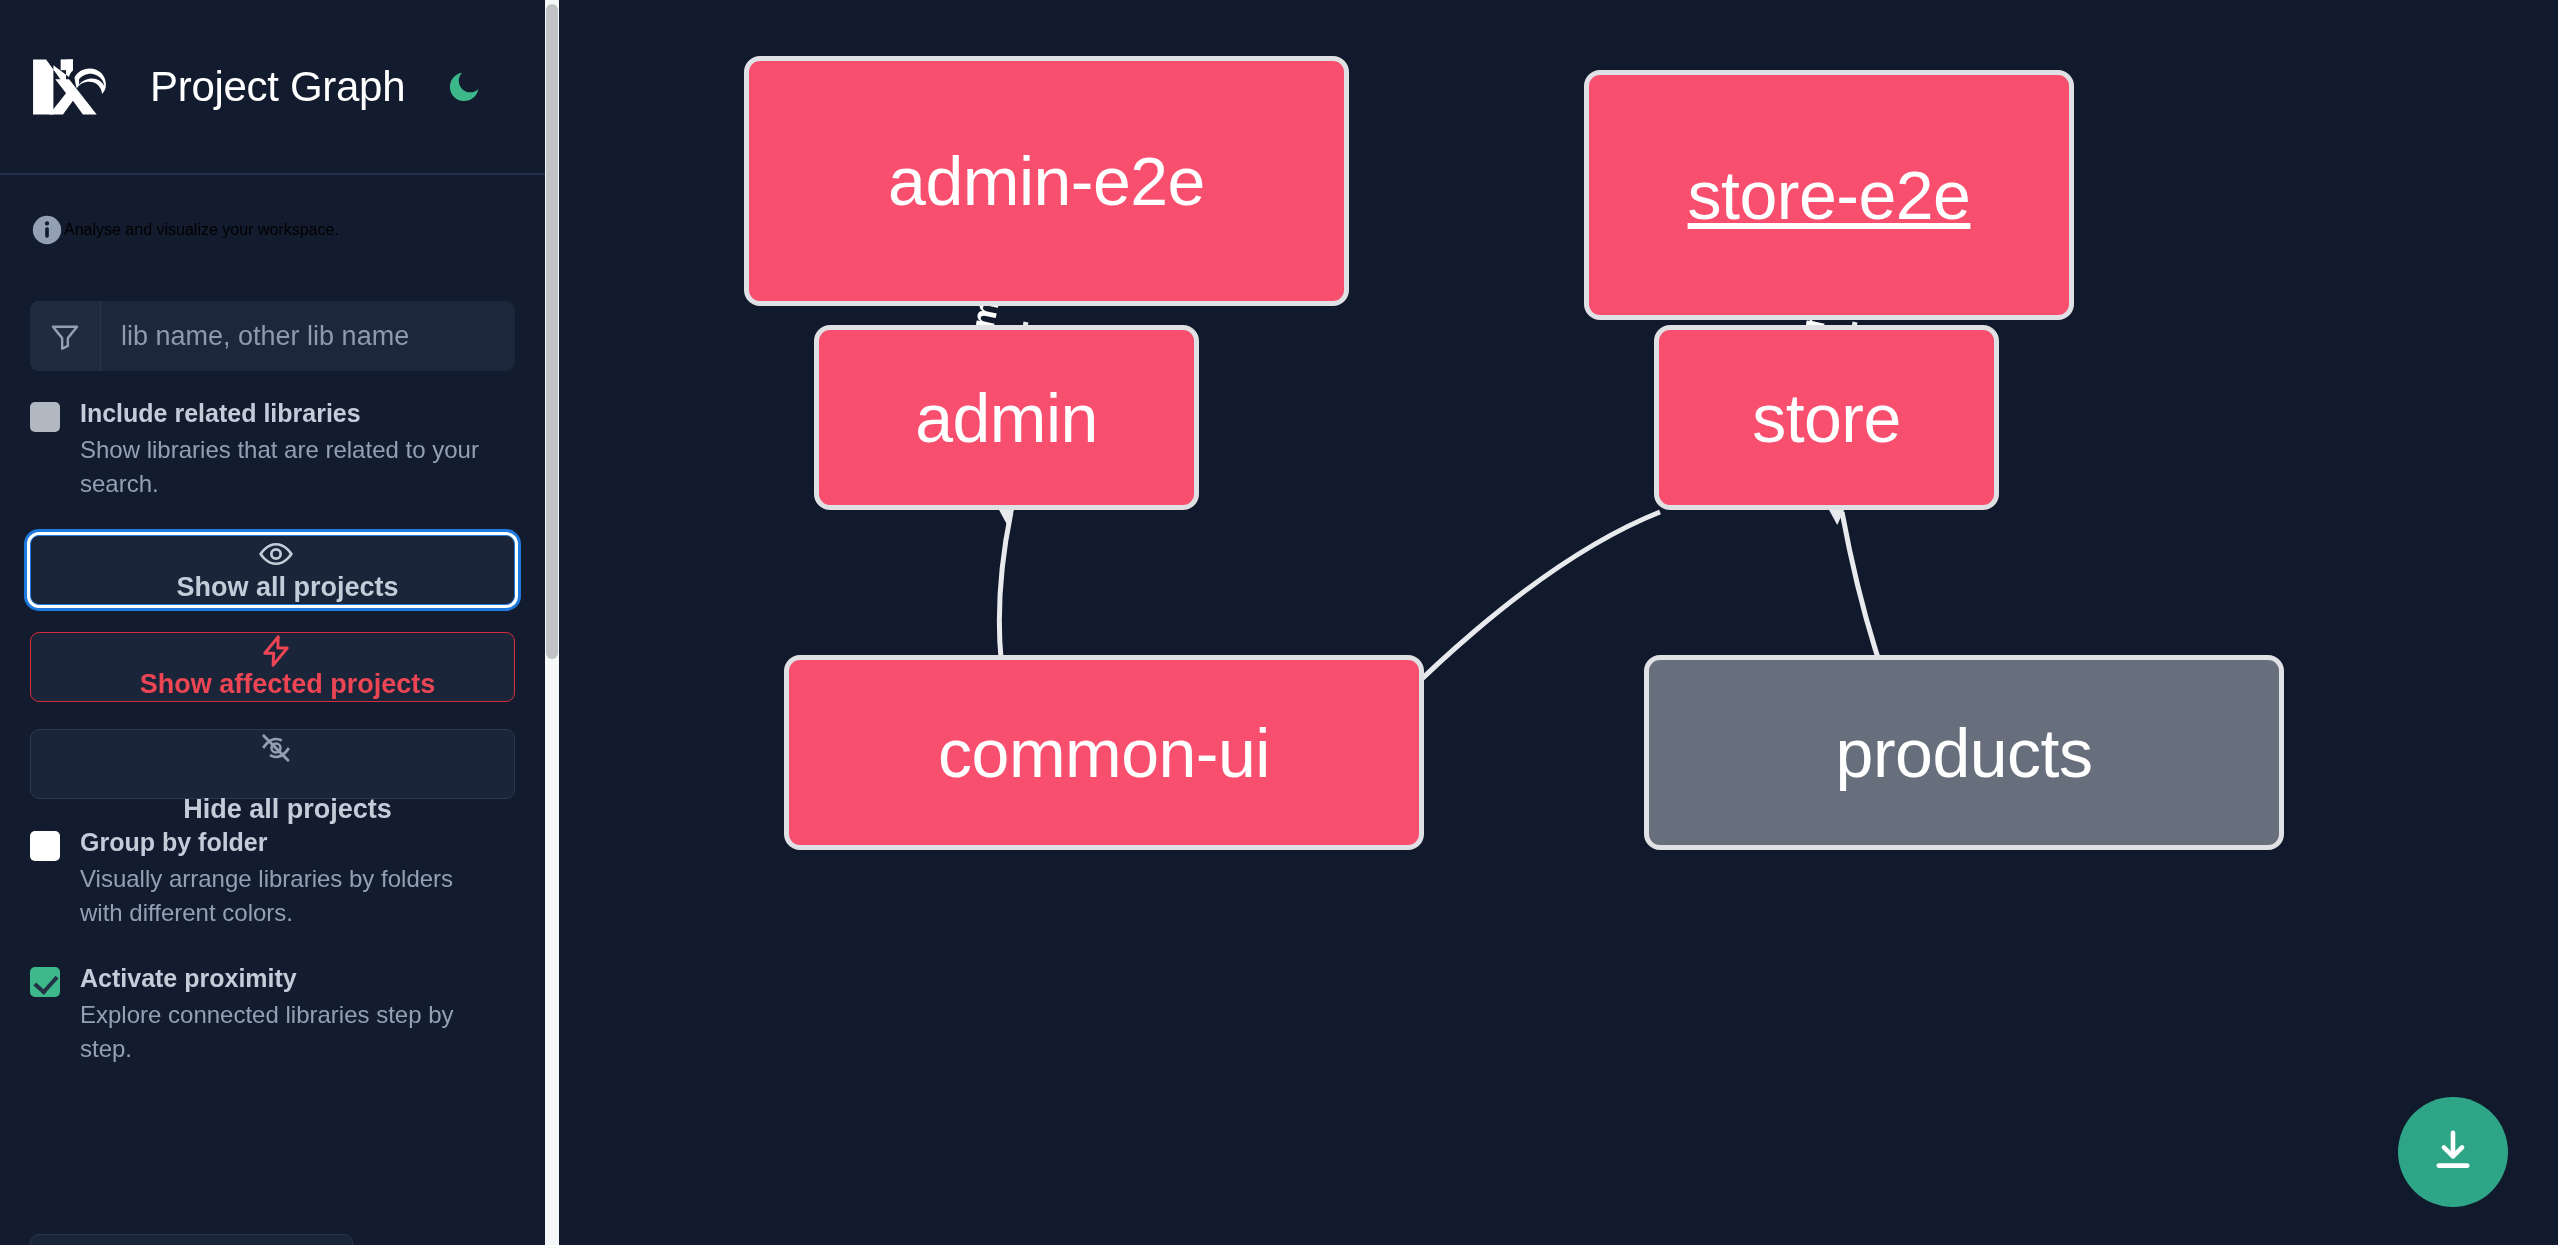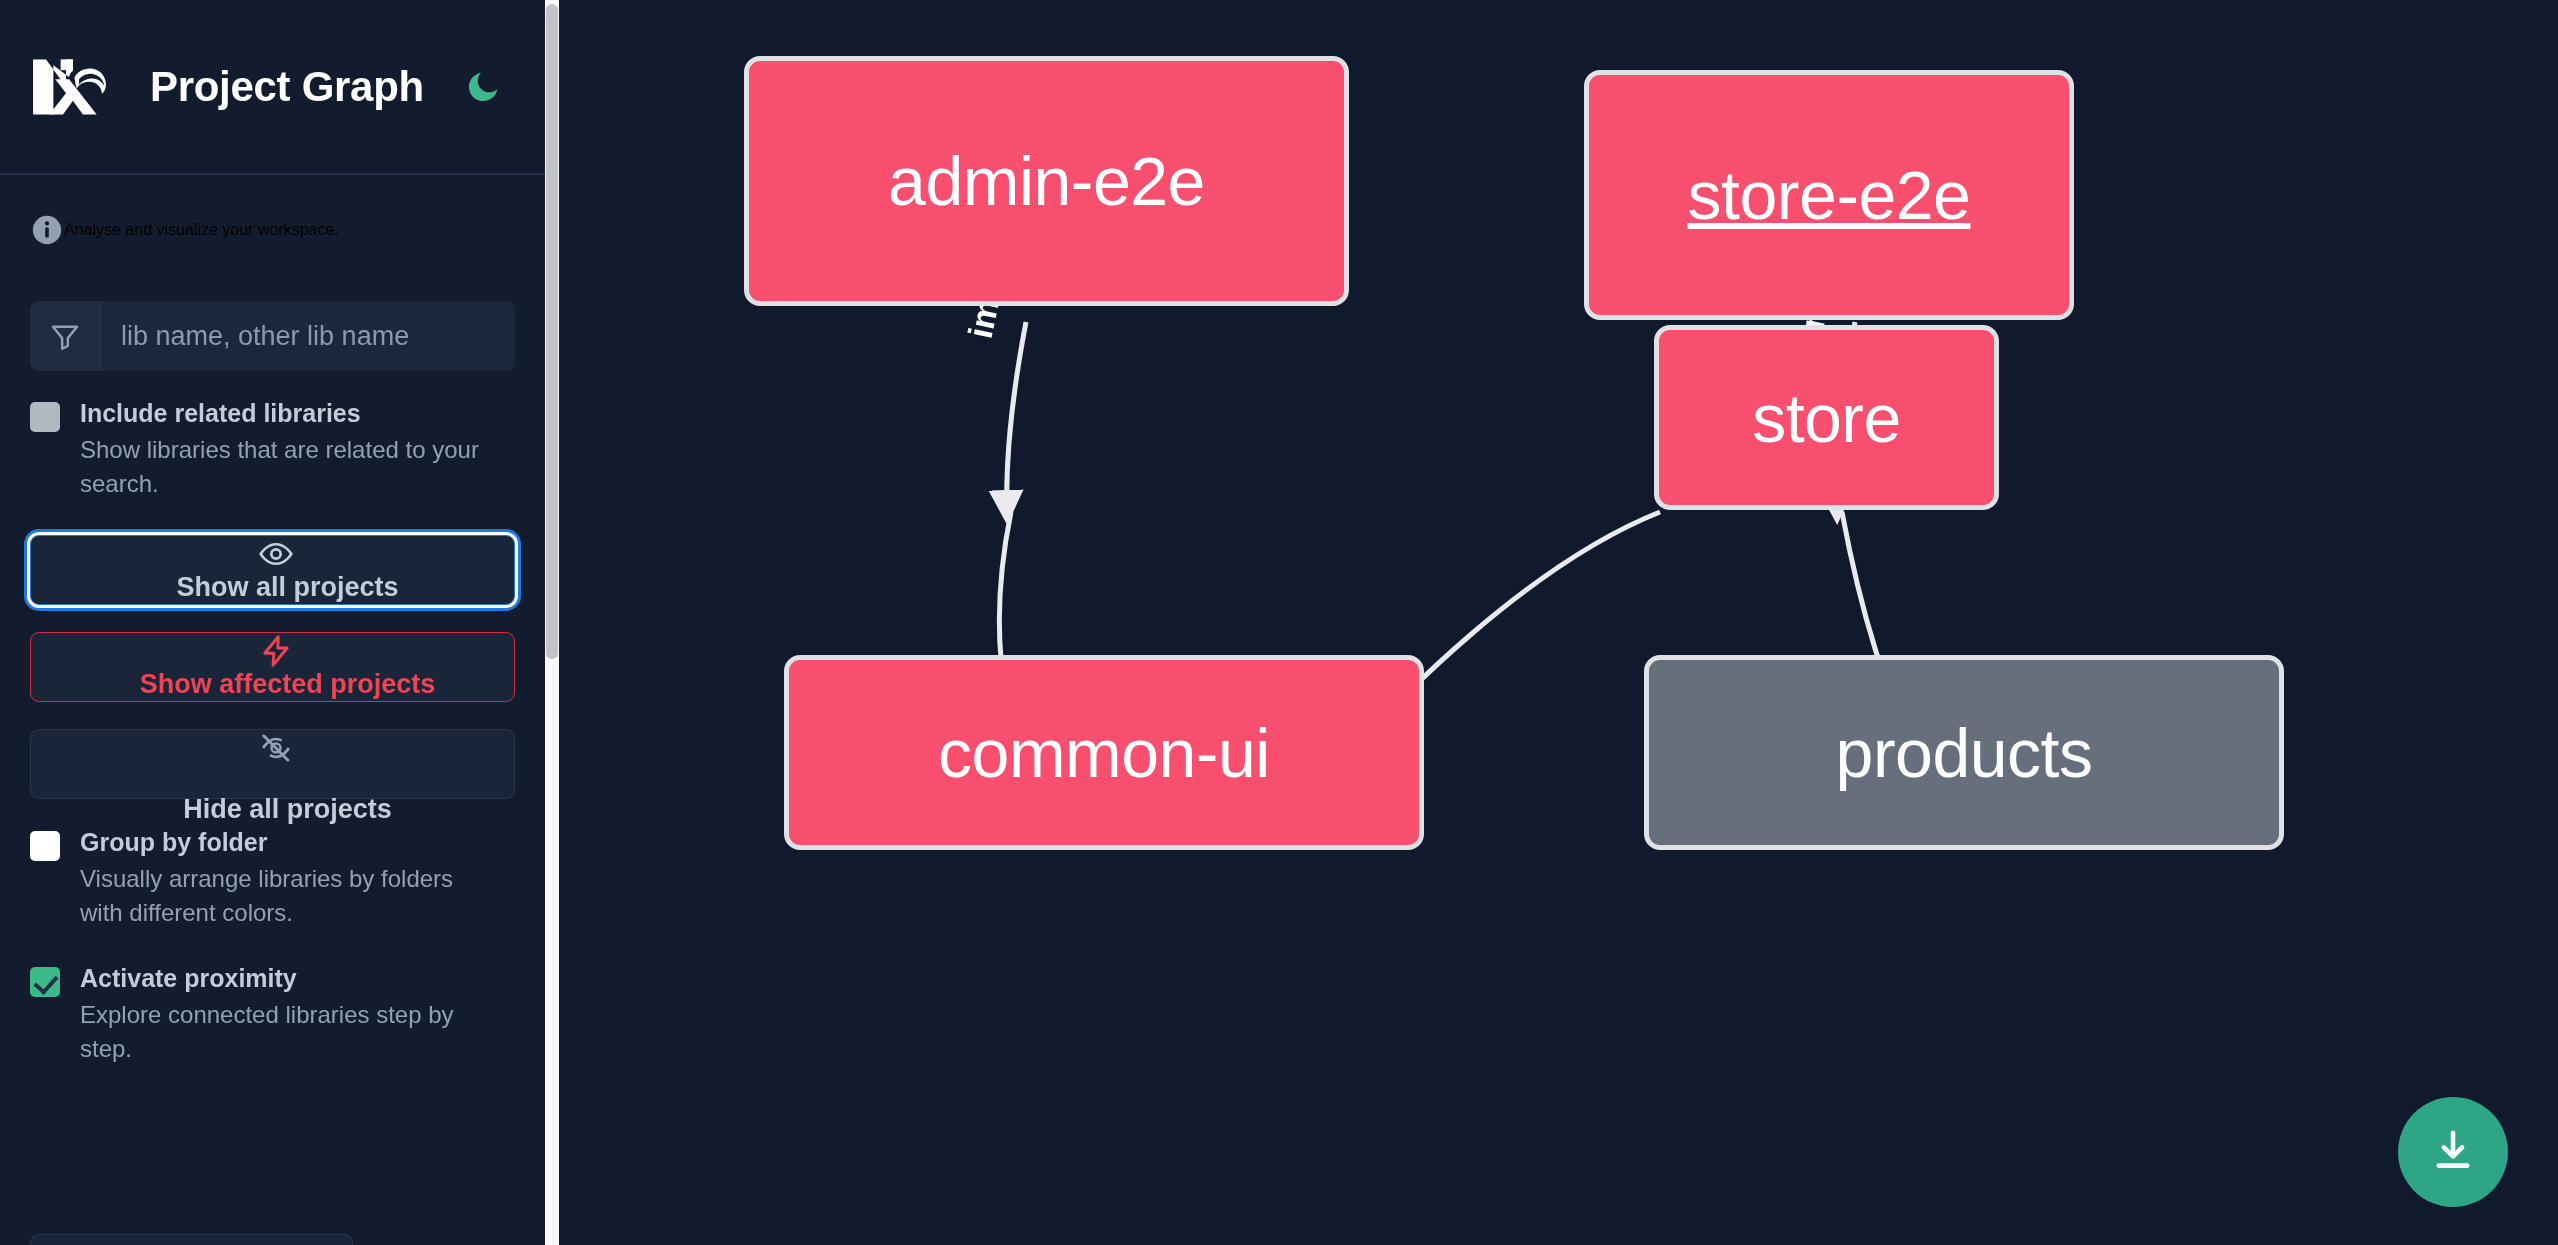--- a/index.html
+++ b/index.html
@@ -24,21 +24,21 @@
   .sb-header {
     height: 175px;
     display: flex; align-items: center;
     padding-left: 30px;
     border-bottom: 2px solid #22304a;
   }
   .nx-logo { width: 92px; height: 62px; flex: 0 0 92px; }
   .sb-title {
     color: #ffffff;
     font-size: 42px;
-    font-weight: 700;
+    font-weight: 400;
     margin-left: 28px;
     letter-spacing: -0.3px;
   }
   .moon-btn {
     margin-left: 36px; width: 46px; height: 46px;
     display: flex; align-items: center; justify-content: center;
     cursor: pointer;
   }
 
   .sb-tagline {
@@ -290,20 +290,21 @@
         <path d="M452 512 C 430 620, 440 710, 475 778"></path>
         <path d="M1101 512 C 980 560, 840 690, 762 790"></path>
         <path d="M1283 512 C 1303 620, 1332 710, 1370 780"></path>
       </g>
       <text x="432" y="340" fill="#ffffff" font-family="Liberation Sans, sans-serif" font-size="34" font-weight="700" transform="rotate(-78 432 340)">implicit</text>
       <text x="1262" y="340" fill="#ffffff" font-family="Liberation Sans, sans-serif" font-size="34" font-weight="700" transform="rotate(-78 1262 340)">implicit</text>
     </svg>
 
     <div class="node app" style="left:185px;top:56px;width:605px;height:250px;">admin-e2e</div>
     <div class="node app" style="left:1025px;top:70px;width:490px;height:250px;text-decoration:underline;">store-e2e</div>
+    <div class="node app" style="left:255px;top:325px;width:385px;height:185px;">admin</div>
     <div class="node app" style="left:1095px;top:325px;width:345px;height:185px;">store</div>
     <div class="node lib" style="left:225px;top:655px;width:640px;height:195px;">common-ui</div>
     <div class="node neutral" style="left:1085px;top:655px;width:640px;height:195px;">products</div>
 
     <div class="dl-btn">
       <span>
         <svg viewBox="0 0 24 24" width="52" height="52" aria-hidden="true">
           <path fill="none" stroke="#ffffff" stroke-width="2.1" stroke-linecap="round" stroke-linejoin="round" d="M12 4v11m0 0 4.2-4.2M12 15l-4.2-4.2M5.4 19.2h13.2"></path>
         </svg>
       </span>

